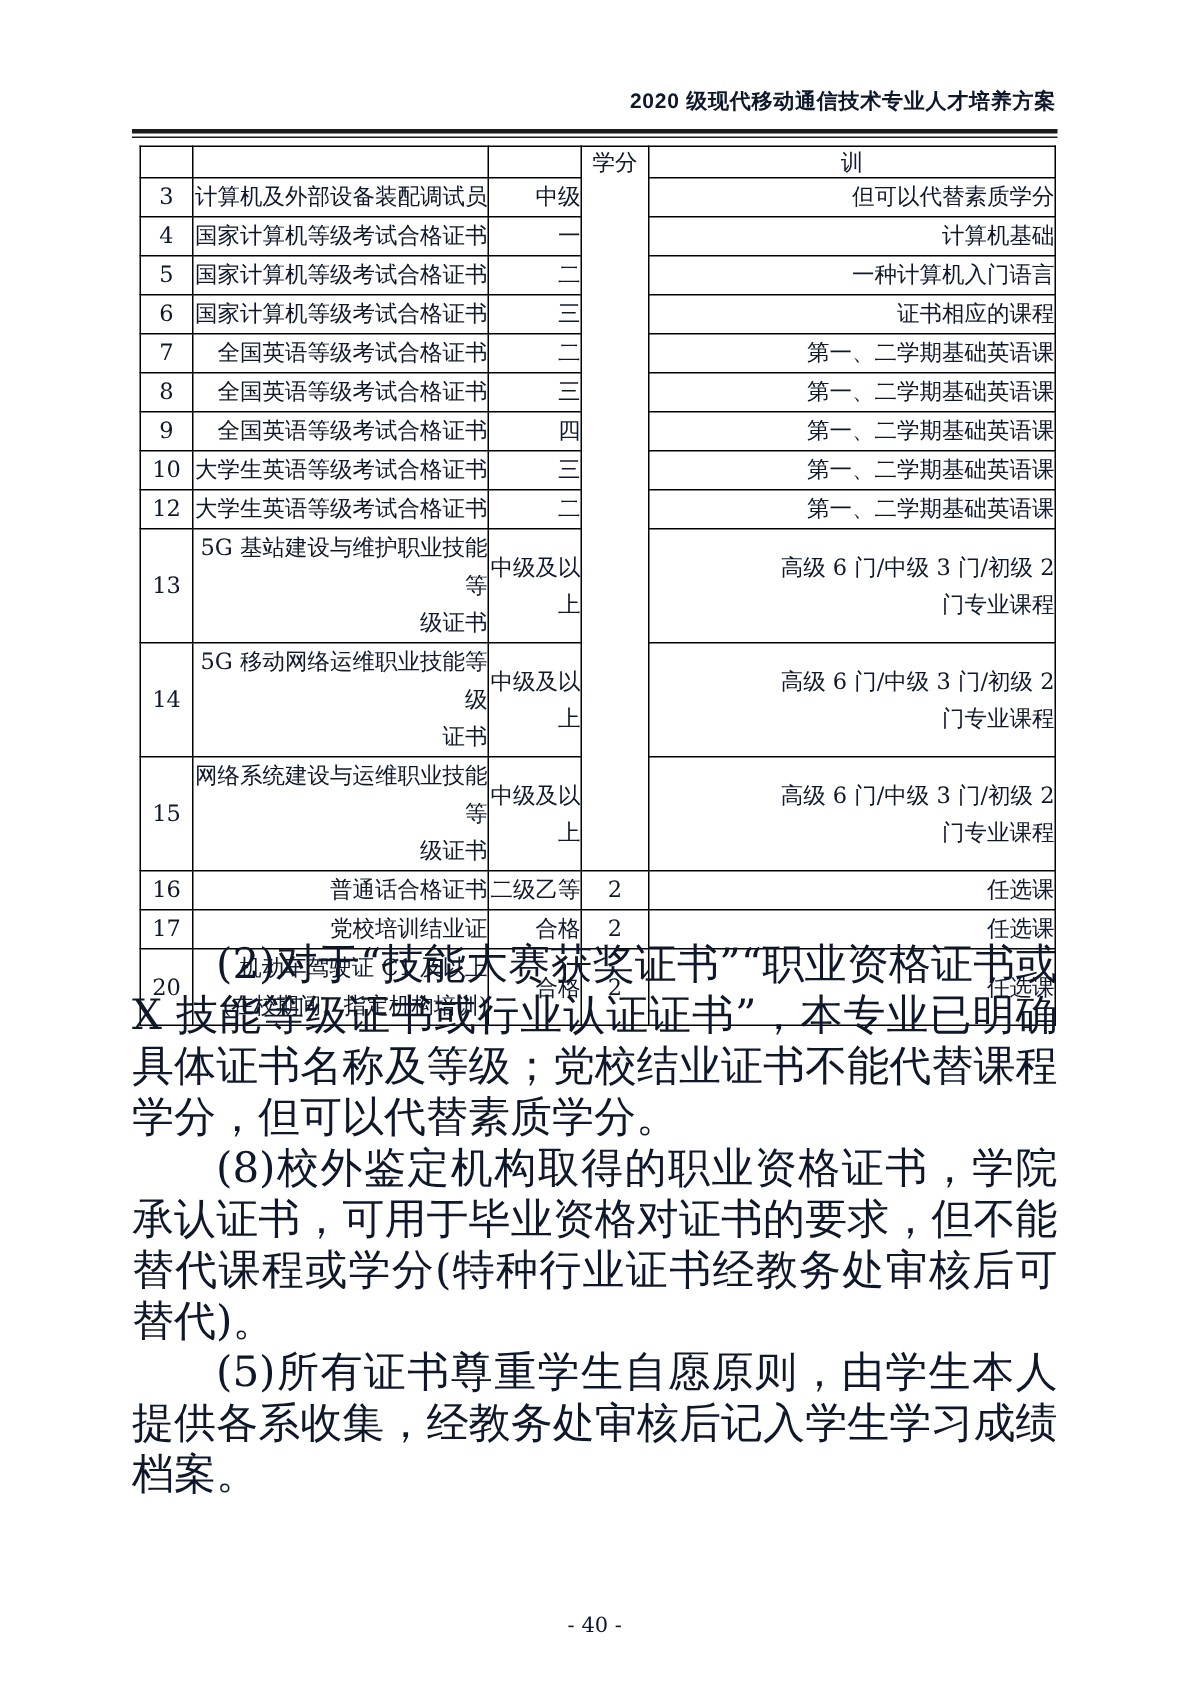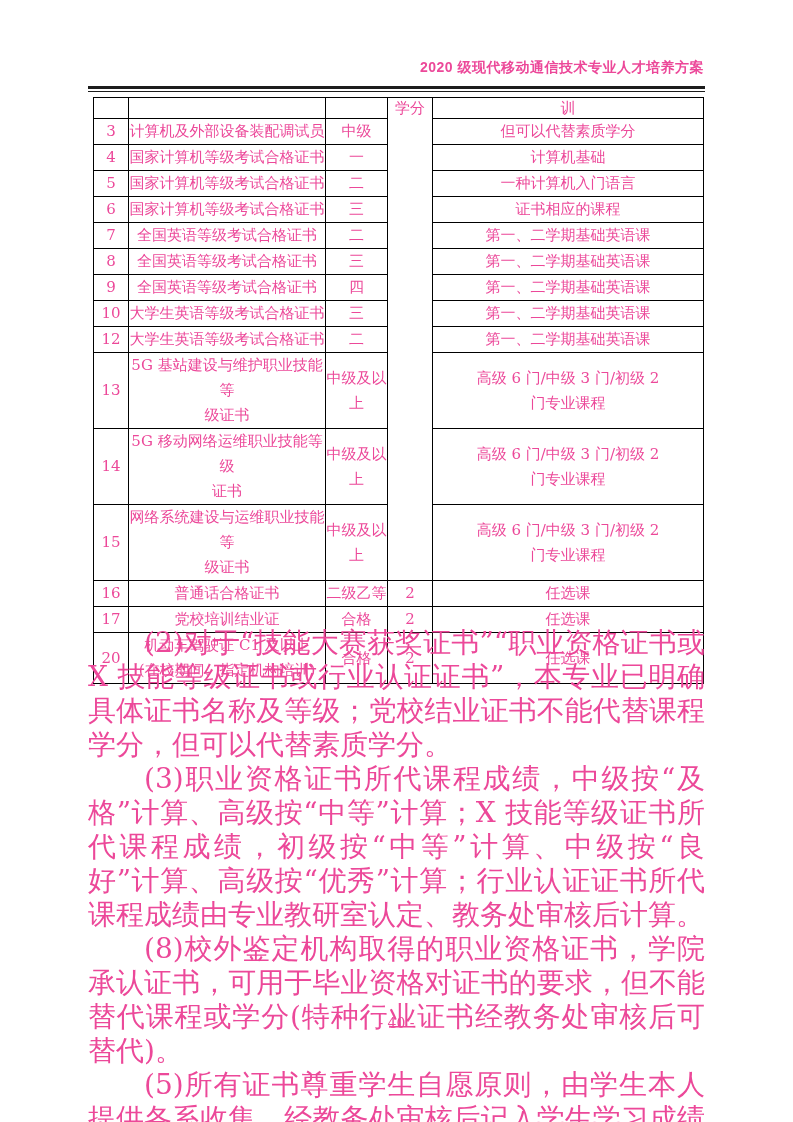--- a/index.html
+++ b/index.html
@@ -1,21 +1,21 @@
 <!DOCTYPE html>
 <html><head>
 <meta charset="utf-8">
 <style>
   html, body { margin: 0; padding: 0; background: #ffffff; }
   .page {
     position: relative;
     width: 793px;
     height: 1122px;
     background: #ffffff;
-    color: #ec4899;
+    color: #0f172a;
     font-family: "DejaVu Serif", "Liberation Serif", serif;
     overflow: hidden;
   }
   .header-title {
     position: absolute;
     top: 59px;
     right: 89px;
     font-family: "Liberation Sans", "DejaVu Sans", sans-serif;
     font-weight: bold;
     font-size: 14px;
@@ -50,37 +50,38 @@
   .cert-table tr.header-row td {
     height: 20px;
     line-height: 20px;
     margin-left: 40px;
   }
   .cert-table td.credits-cell {
     vertical-align: top;
   }
   .cert-table td.cell-multiline {
     white-space: pre-line;
+    text-align: right;
   }
   .content {
     position: absolute;
     top: 626px;
     left: 88px;
     width: 617px;
     font-size: 28px;
     line-height: 34px;
     text-align: justify;
   }
   .para {
     margin: 0;
     text-indent: 2em;
   }
   .footer {
     position: absolute;
-    top: 1015px;
+    top: 1076px;
     left: 0;
     width: 793px;
     text-align: center;
     font-size: 14px;
   }
 </style>
 </head>
 <body>
 
 <div class="page">
@@ -206,21 +207,20 @@
 (在校期间、指定机构培训)</td>
           <td class="cell-multiline">合格</td>
           <td>2</td>
           <td class="cell-multiline">任选课</td>
         </tr>
       </tbody>
   </table>
 
   <div class="content" id="paras">
       <div class="para">(2)对于“技能大赛获奖证书”“职业资格证书或 X 技能等级证书或行业认证证书”，本专业已明确具体证书名称及等级；党校结业证书不能代替课程学分，但可以代替素质学分。</div>
-      <div class="para">(3)职业资格证书所代课程成绩，中级按“及格”计算、高级按“中等”计算；X 技能等级证书所代课程成绩，初级按“中等”计算、中级按“良好”计算、高级按“优秀”计算；行业认证证书所代课程成绩由专业教研室认定、教务处审核后计算。</div>
       <div class="para">(8)校外鉴定机构取得的职业资格证书，学院承认证书，可用于毕业资格对证书的要求，但不能替代课程或学分(特种行业证书经教务处审核后可替代)。</div>
       <div class="para">(5)所有证书尊重学生自愿原则，由学生本人提供各系收集，经教务处审核后记入学生学习成绩档案。</div>
     </div>
 
   <div class="footer">
     <span>- 40 -</span>
   </div>
 
 </div>
 

